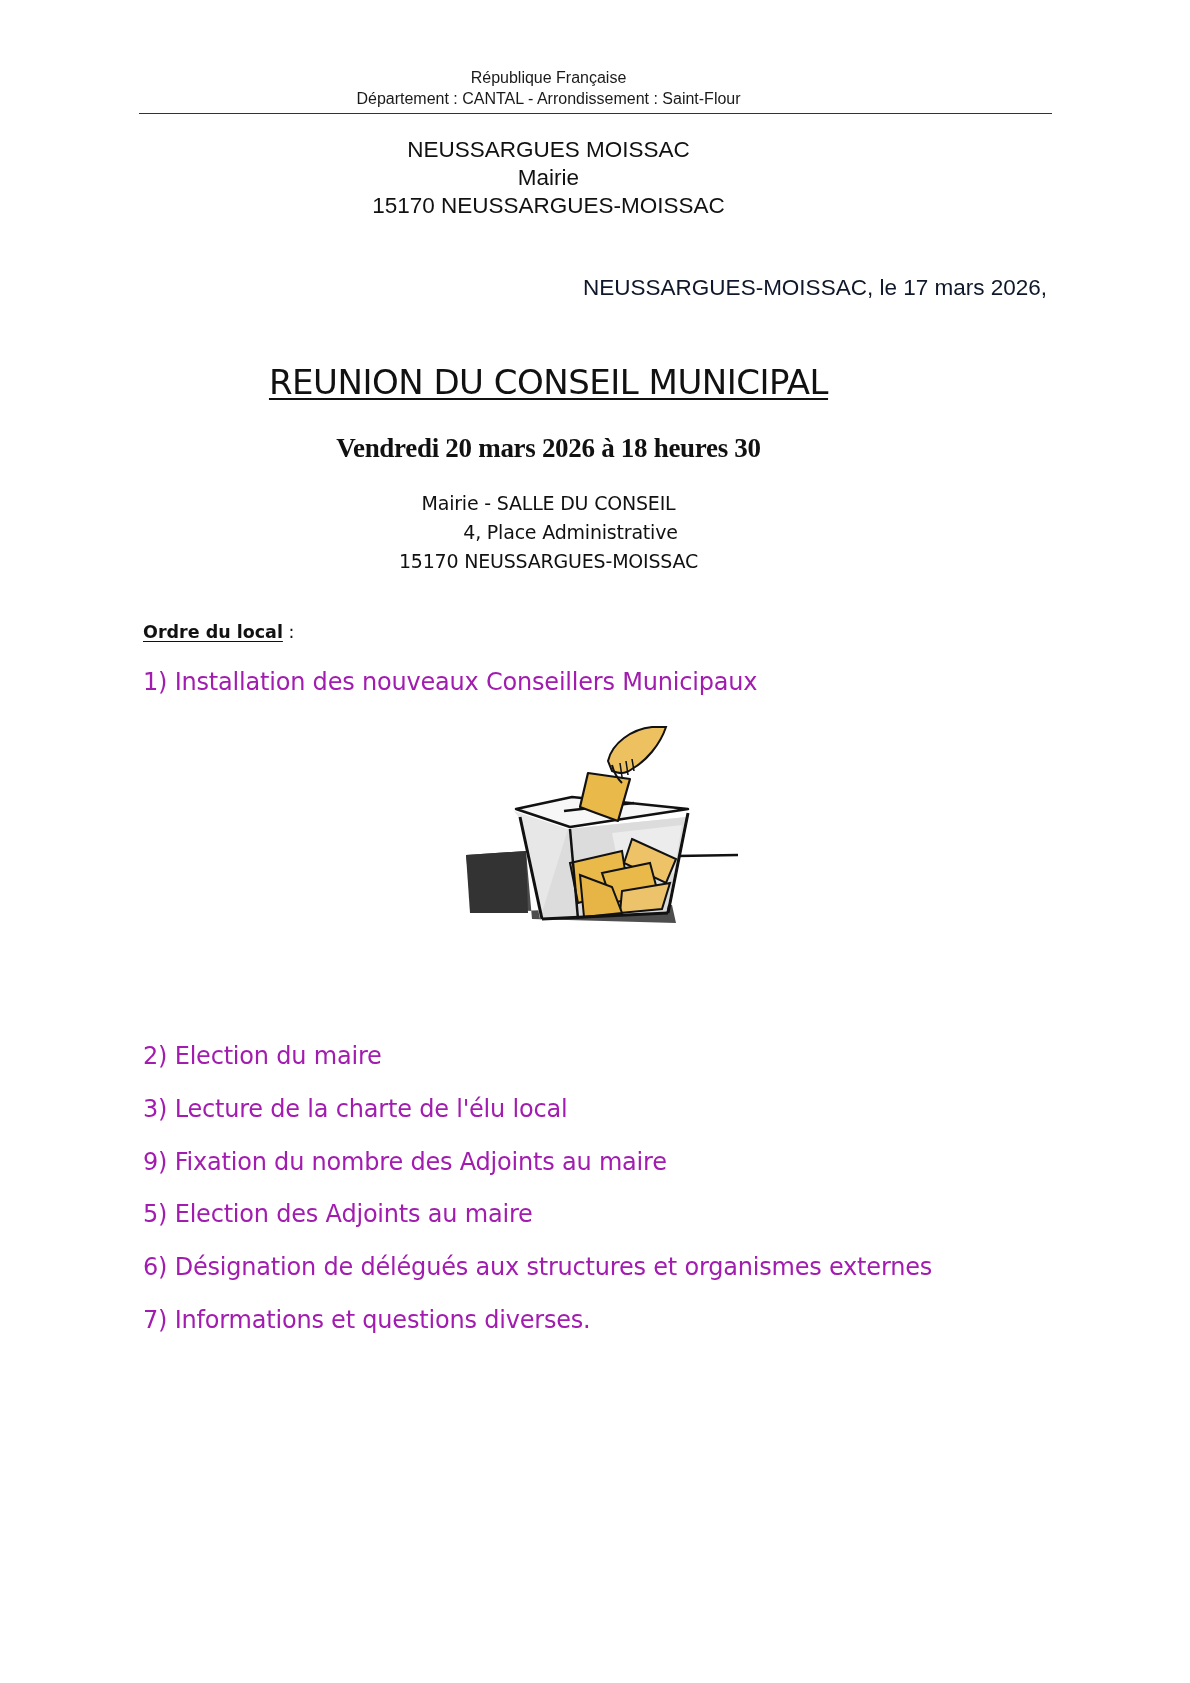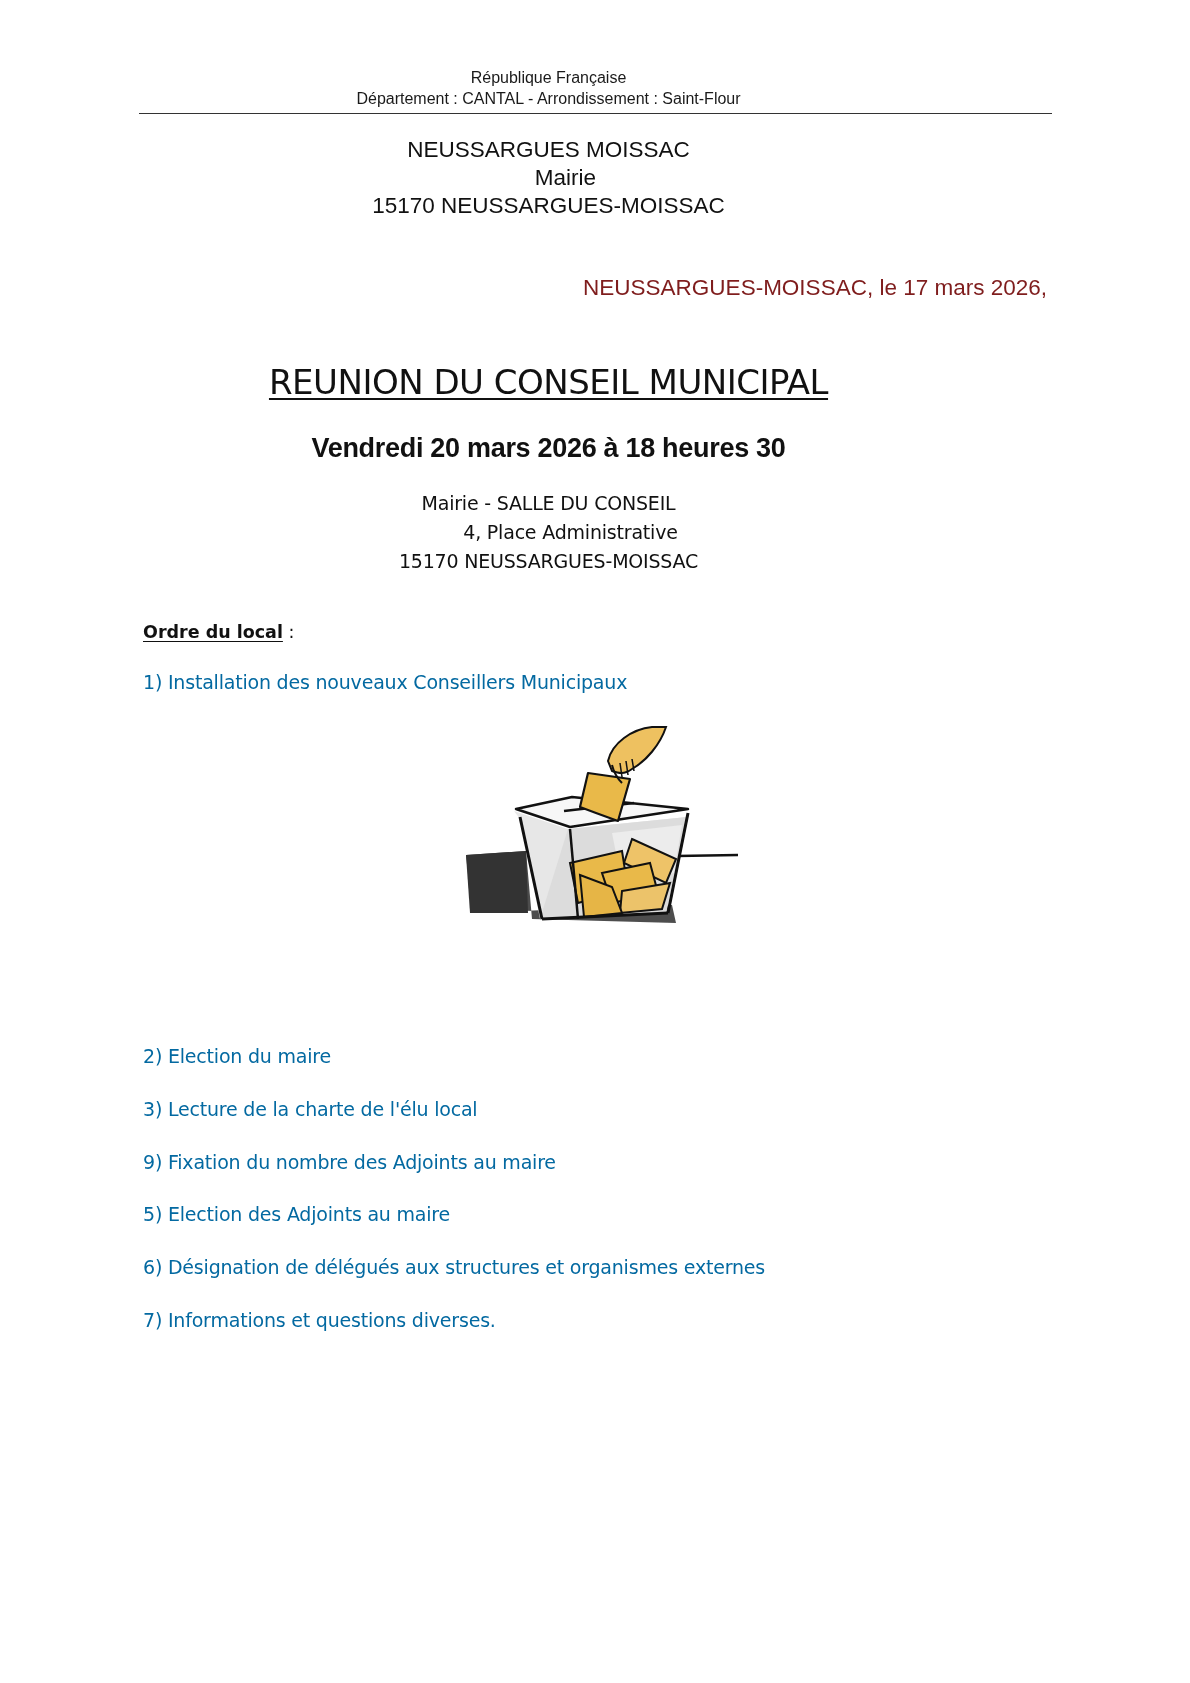--- a/index.html
+++ b/index.html
@@ -5,50 +5,50 @@
   html, body { margin: 0; padding: 0; background: #ffffff; }
   body { width: 1190px; height: 1683px; position: relative; overflow: hidden; color: #111; }
   .abs { position: absolute; white-space: nowrap; }
   .center { left: 0; width: 1097px; text-align: center; }
   .arial { font-family: "Liberation Sans", sans-serif; }
   .sans { font-family: "DejaVu Sans", "Liberation Sans", sans-serif; }
 
   .hdr-small { font-size: 16px; line-height: 20px; color: #1a1a1a; }
   .rule { position: absolute; left: 139px; width: 913px; top: 113px; height: 0; border-top: 1.5px solid #333; }
   .mairie { font-size: 22.5px; line-height: 27.5px; color: #111; }
-  .date-line { right: 143px; font-size: 22.5px; line-height: 27px; color: #7f1d1d; }
+  .date-line { right: 143px; font-size: 22.5px; line-height: 27px; color: #0f172a; }
 
   .title { font-size: 34px; line-height: 40px; letter-spacing: -0.5px; }
   .title span { text-decoration: underline; text-decoration-thickness: 1.5px; text-underline-offset: 4px; }
   .subtitle { font-size: 27px; line-height: 32px; font-weight: bold; letter-spacing: -0.3px; }
   .address { font-size: 19px; line-height: 29px; letter-spacing: -0.2px; }
 
   .ordre { left: 143px; font-size: 17.5px; font-weight: bold; }
   .ordre .u { text-decoration: underline; text-underline-offset: 3px; }
   .ordre .colon { font-weight: normal; }
 
-  .item { left: 143px; font-size: 19px; line-height: 28px; letter-spacing: -0.2px; color: #0369a1; }
+  .item { left: 143px; font-size: 24px; line-height: 28px; letter-spacing: -0.2px; color: #a21caf; }
 
   .illus { position: absolute; left: 462px; top: 713px; width: 276px; height: 214px; }
 </style>
 </head>
 <body>
 
 <div class="abs center arial hdr-small" style="top:68px;">République Française</div>
 <div class="abs center arial hdr-small" style="top:89px;">Département : CANTAL - Arrondissement : Saint-Flour</div>
 <div class="rule"></div>
 
 <div class="abs center arial mairie" style="top:136px;">NEUSSARGUES MOISSAC</div>
-<div class="abs center arial mairie" style="top:164px;padding-left:17px;">Mairie</div>
+<div class="abs center arial mairie" style="top:164px;">Mairie</div>
 <div class="abs center arial mairie" style="top:192px;">15170 NEUSSARGUES-MOISSAC</div>
 
 <div class="abs arial date-line" style="top:274px;">NEUSSARGUES-MOISSAC, le 17 mars 2026,</div>
 
 <div class="abs center sans title" style="top:362px;"><span>REUNION DU CONSEIL MUNICIPAL</span></div>
-<div class="abs center arial subtitle" style="top:432px;">Vendredi 20 mars 2026 à 18 heures 30</div>
+<div class="abs center arial subtitle" style="top:432px;font-family:Liberation Serif, serif;">Vendredi 20 mars 2026 à 18 heures 30</div>
 
 <div class="abs center sans address" style="top:489px;">Mairie - SALLE DU CONSEIL</div>
 <div class="abs center sans address" style="top:518px;padding-left:22px;">4, Place Administrative</div>
 <div class="abs center sans address" style="top:547px;">15170 NEUSSARGUES-MOISSAC</div>
 
 <div class="abs sans ordre" style="top:622px;"><span class="u">Ordre du local</span><span class="colon"> :</span></div>
 
 <div class="abs sans item" style="top:668px;">1) Installation des nouveaux Conseillers Municipaux</div>
 
 <div class="illus">

